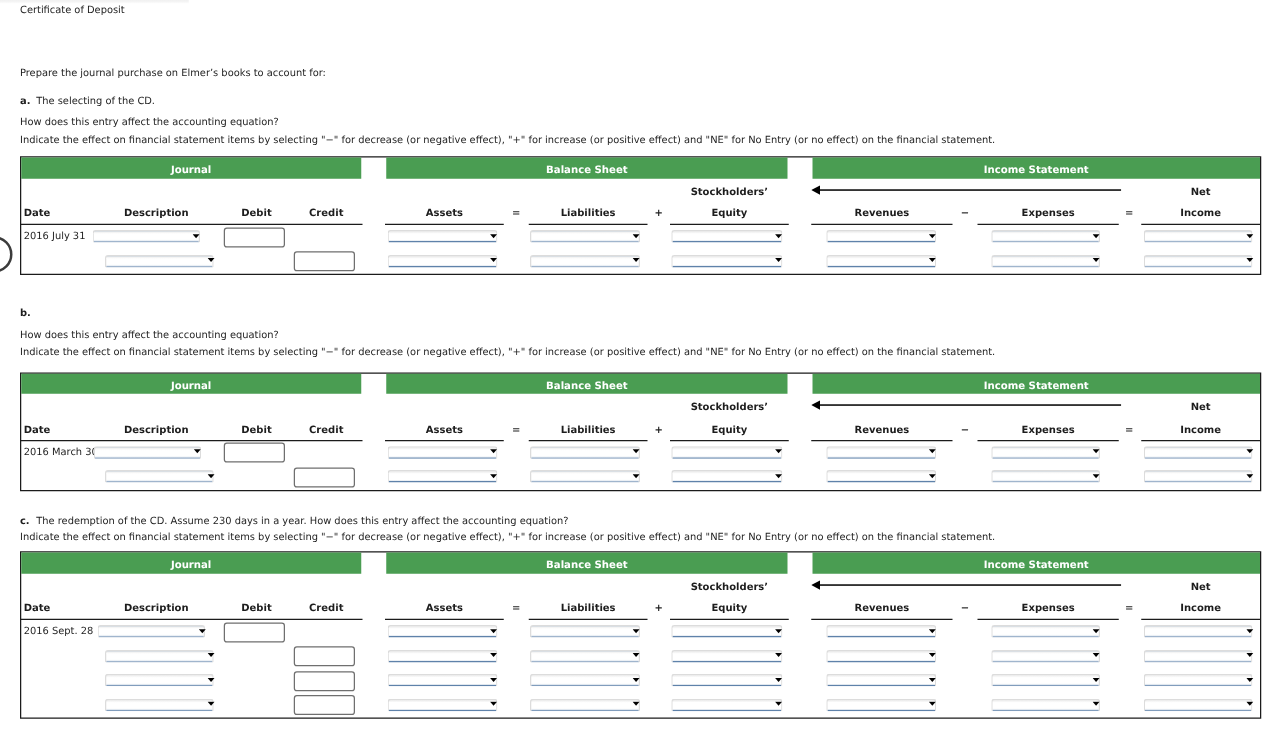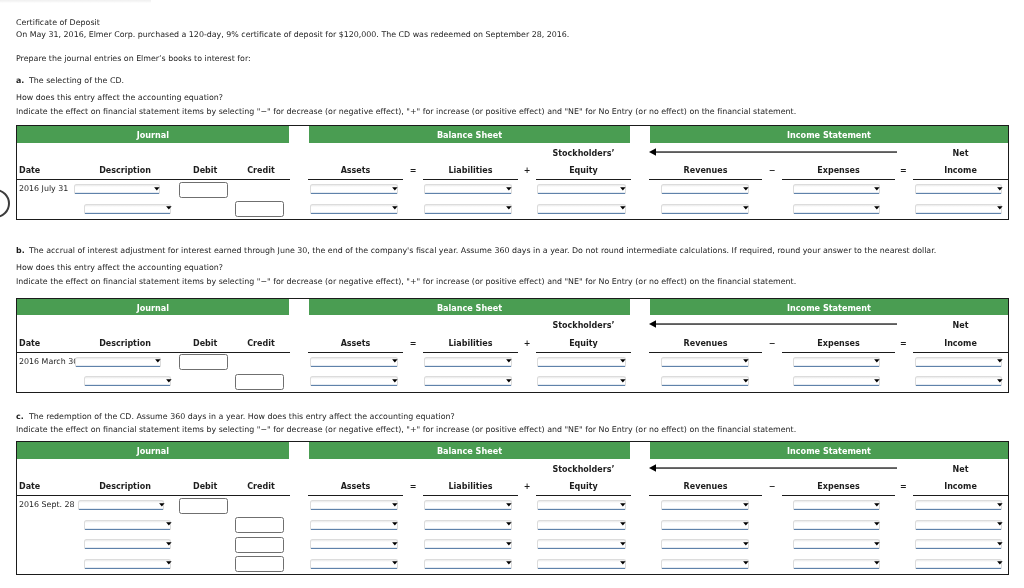--- a/index.html
+++ b/index.html
@@ -21,36 +21,34 @@
   .sel svg.arw{position:absolute;right:-1.6px;top:1.6px;}
   .box{position:absolute;box-sizing:border-box;border:1.3px solid #6f6f6f;border-radius:2.5px;background:#fff;height:16px;}
   .circ{position:absolute;border:2.2px solid #3c3c3c;border-radius:50%;background:transparent;box-sizing:border-box;}
 </style>
 </head>
 <body>
 
 <div id="page">
   <div class="topstrip"></div>
 
-  <div class="txt" style="left:16px;top:18px">Certificate of Deposit</div>
-  <div class="txt" style="left:16px;top:30px">On May 31, 2016, Elmer Corp. purchased a 120-day, 9% certificate of deposit for $120,000. The CD was redeemed on September 28, 2016.</div>
-  <div class="txt" style="left:16px;top:53.6px">Prepare the journal entries on Elmer’s books to interest for:</div>
+  <div class="txt" style="left:16px;top:3px">Certificate of Deposit</div>
+  <div class="txt" style="left:16px;top:53.6px">Prepare the journal purchase on Elmer’s books to account for:</div>
 
   <div class="txt b" style="left:16px;top:76px">a.</div>
   <div class="txt" style="left:29px;top:76px">The selecting of the CD.</div>
   <div class="txt" style="left:16px;top:93px">How does this entry affect the accounting equation?</div>
   <div class="txt" style="left:16px;top:107px">Indicate the effect on financial statement items by selecting "−" for decrease (or negative effect), "+" for increase (or positive effect) and "NE" for No Entry (or no effect) on the financial statement.</div>
 
   <div class="txt b" style="left:16px;top:245.5px">b.</div>
-  <div class="txt" style="left:29px;top:245.5px">The accrual of interest adjustment for interest earned through June 30, the end of the company's fiscal year. Assume 360 days in a year. Do not round intermediate calculations. If required, round your answer to the nearest dollar.</div>
   <div class="txt" style="left:16px;top:262.5px">How does this entry affect the accounting equation?</div>
   <div class="txt" style="left:16px;top:276.5px">Indicate the effect on financial statement items by selecting "−" for decrease (or negative effect), "+" for increase (or positive effect) and "NE" for No Entry (or no effect) on the financial statement.</div>
 
   <div class="txt b" style="left:16px;top:411.5px">c.</div>
-  <div class="txt" style="left:29px;top:411.5px">The redemption of the CD. Assume 360 days in a year. How does this entry affect the accounting equation?</div>
+  <div class="txt" style="left:29px;top:411.5px">The redemption of the CD. Assume 230 days in a year. How does this entry affect the accounting equation?</div>
   <div class="txt" style="left:16px;top:424.5px">Indicate the effect on financial statement items by selecting "−" for decrease (or negative effect), "+" for increase (or positive effect) and "NE" for No Entry (or no effect) on the financial statement.</div>
 
   <div class="circ" style="left:-19.6px;top:188.6px;width:29.4px;height:29.4px"></div>
 <div class="tbl" style="left:15.7px;top:125px;width:993px;height:95.2px;"></div>
     <div class="banner" style="left:17px;top:126px;width:271.8px;">Journal</div>
     <div class="banner" style="left:309.2px;top:126px;width:320.6px;">Balance Sheet</div>
     <div class="banner" style="left:650px;top:126px;width:358px;">Income Statement</div>
     <div class="hdr" style="left:523.5px;top:148.5px;width:120px;">Stockholders’</div>
     <div class="hdr" style="left:900.5px;top:148.5px;width:120px;">Net</div>
     <svg width="248" height="12" viewBox="0 0 248 12" style="position:absolute;left:649px;top:145.5px;">

